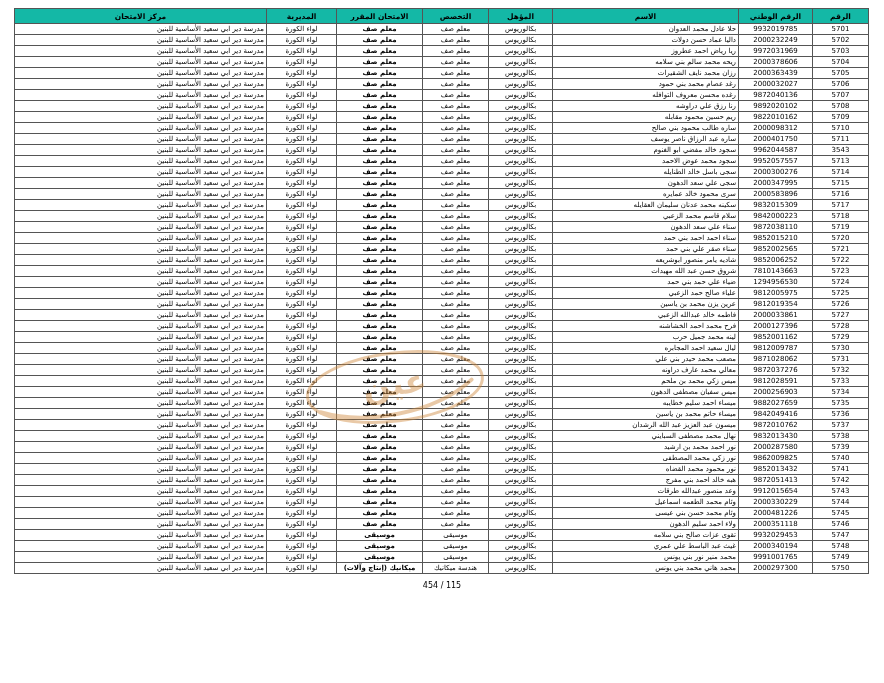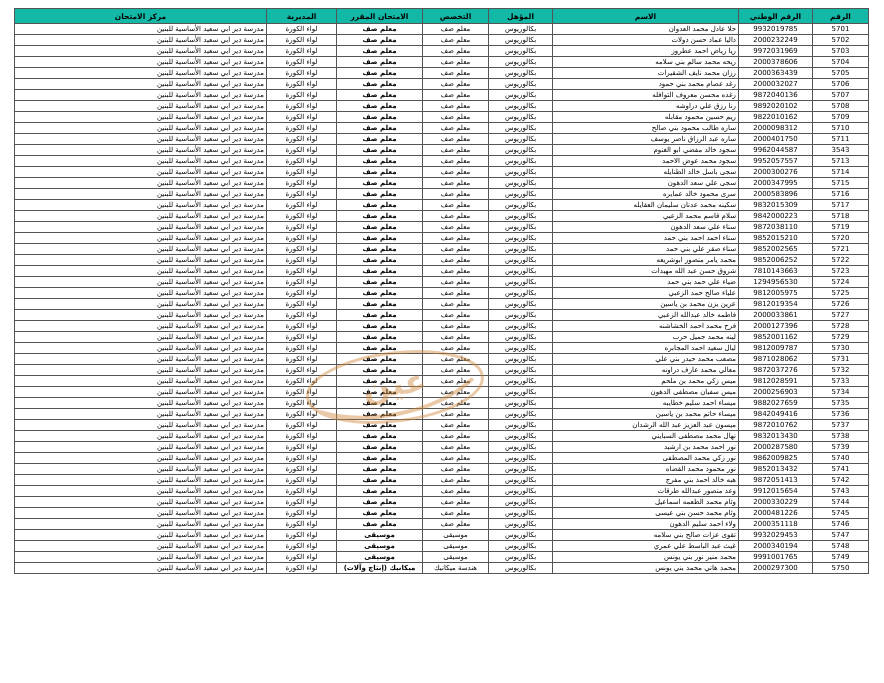--- a/index.html
+++ b/index.html
@@ -271,21 +271,21 @@
           <td class="col-name">سناء صقر علي بني حمد</td>
           <td class="col-qual">بكالوريوس</td>
           <td class="col-spec">معلم صف</td>
           <td class="col-exam">معلم صف</td>
           <td class="col-dir">لواء الكورة</td>
           <td class="col-center">مدرسة دير ابي سعيد الأساسية للبنين</td>
         </tr>
         <tr>
           <td class="col-no">5722</td>
           <td class="col-id">9852006252</td>
-          <td class="col-name">محمد يامر منصور ابوشريعه</td>
+          <td class="col-name">شاديه يامر منصور ابوشريعه</td>
           <td class="col-qual">بكالوريوس</td>
           <td class="col-spec">معلم صف</td>
           <td class="col-exam">معلم صف</td>
           <td class="col-dir">لواء الكورة</td>
           <td class="col-center">مدرسة دير ابي سعيد الأساسية للبنين</td>
         </tr>
         <tr>
           <td class="col-no">5723</td>
           <td class="col-id">7810143663</td>
           <td class="col-name">شروق حسن عبد الله مهيدات</td>
@@ -561,20 +561,21 @@
           <td class="col-name">محمد هاني محمد بني يونس</td>
           <td class="col-qual">بكالوريوس</td>
           <td class="col-spec">هندسة ميكانيك</td>
           <td class="col-exam">ميكانيك (إنتاج وآلات)</td>
           <td class="col-dir">لواء الكورة</td>
           <td class="col-center">مدرسة دير ابي سعيد الأساسية للبنين</td>
         </tr>
       </tbody>
   </table>
 
+  <div class="footer">115 / 454</div>
 </div>
 
 <div class="watermark">
   <svg viewBox="0 0 190 85" width="190" height="85">
     <ellipse cx="95" cy="42" rx="88" ry="34" fill="none" stroke="#d08a3e" stroke-width="3"></ellipse>
     <path d="M18,58 C60,76 130,74 172,44" fill="none" stroke="#d08a3e" stroke-width="4" stroke-linecap="round"></path>
     <text id="wm-text" x="95" y="50" font-size="32" font-weight="bold" fill="#d08a3e" text-anchor="middle" font-family="DejaVu Sans, sans-serif">عين</text>
   </svg>
 </div>
 

